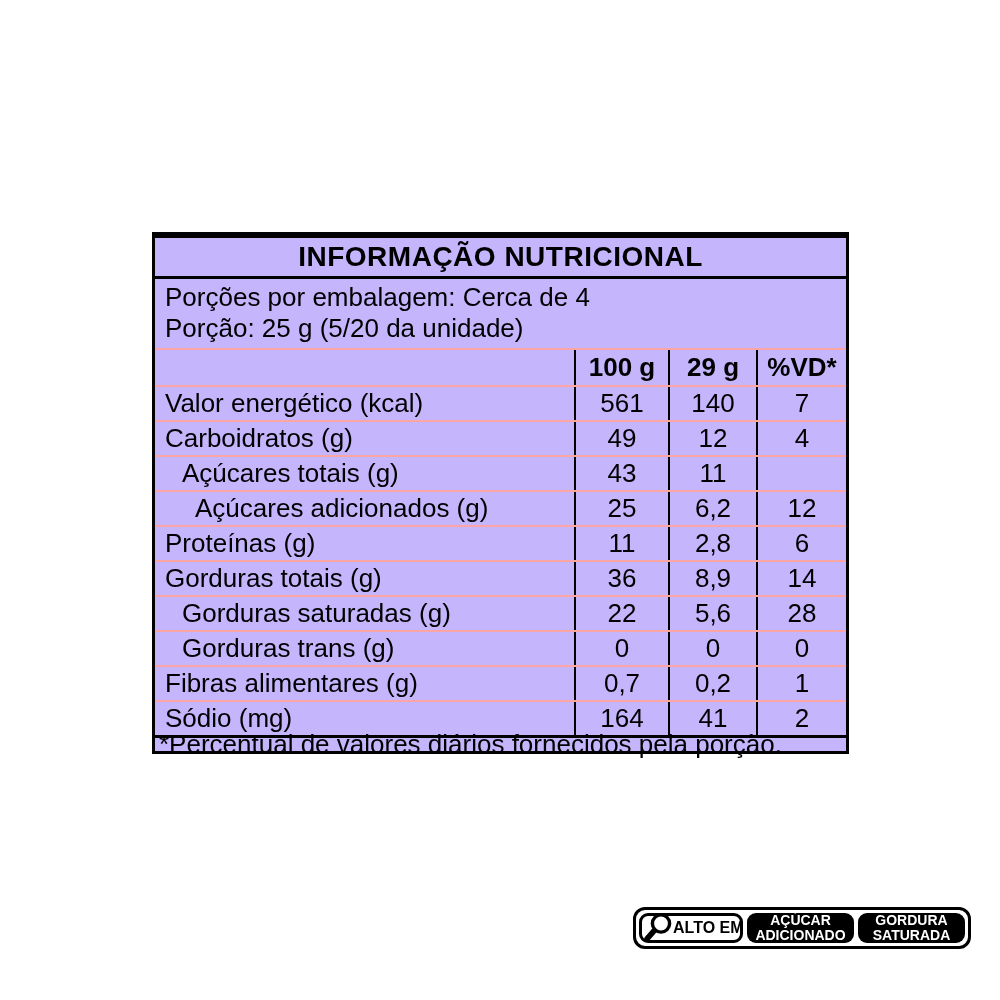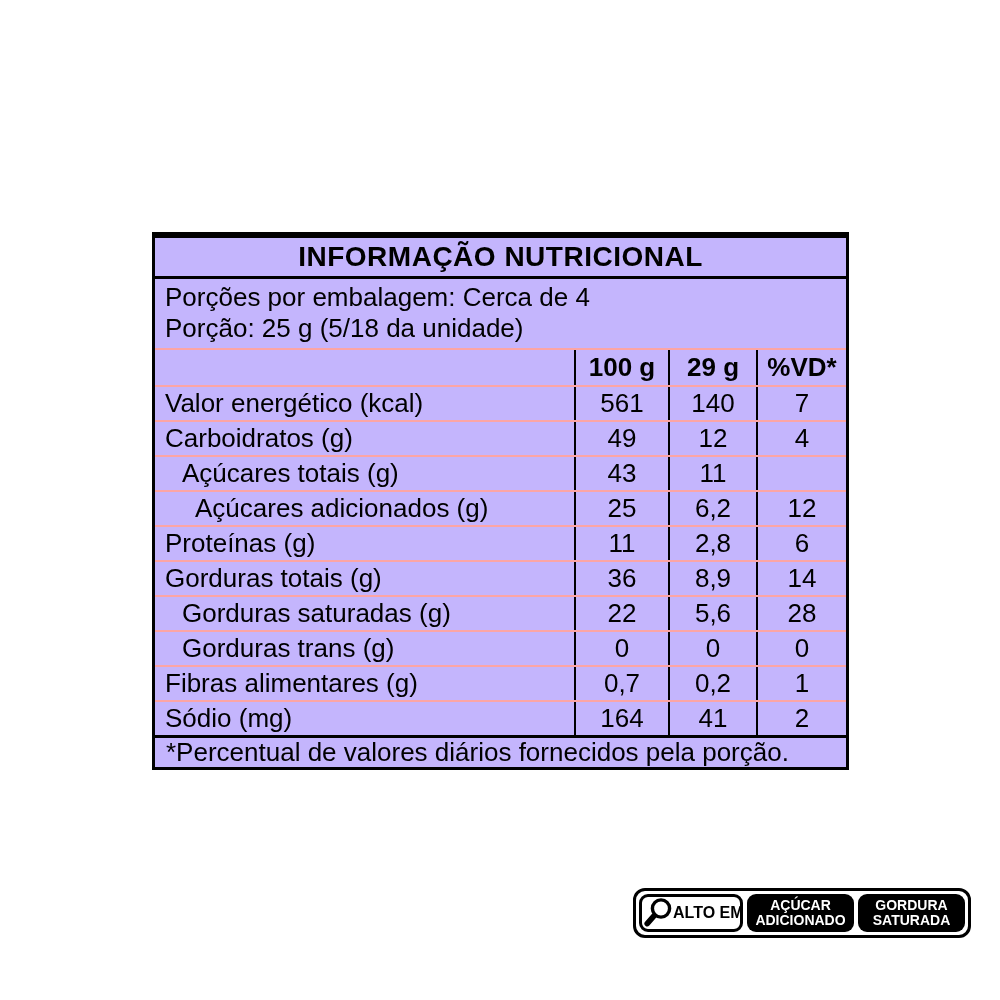--- a/index.html
+++ b/index.html
@@ -22,24 +22,24 @@
   }
   .serving-row{padding:3px 10px 4px 10px;}
   .serving-row div{line-height:31px;}
   .hdr .cell{font-weight:bold;height:35px;}
   .cell{display:flex;align-items:center;box-sizing:border-box;}
   .lcell{padding-left:10px;justify-content:flex-start;}
   .lcell.ind1{padding-left:27px;}
   .lcell.ind2{padding-left:40px;text-align:right;}
   .vcell{border-left:2px solid #000;justify-content:center;text-align:center;}
   .drow .cell{height:33px;}
-  .foot-row{height:32px;display:flex;align-items:center;padding-left:11px;box-sizing:border-box;}
+  .foot-row{height:16px;display:flex;align-items:center;padding-left:4px;box-sizing:border-box;}
   
   .seal{
-    position:absolute;left:633px;top:888px;width:338px;height:50px;
+    position:absolute;left:633px;top:907px;width:338px;height:42px;
     box-sizing:border-box;border:3px solid #000;border-radius:12px;
     background:#fff;display:flex;align-items:stretch;gap:4px;padding:3px;
   }
   .pill{border-radius:9px;display:flex;align-items:center;justify-content:center;box-sizing:border-box;}
   .pill-altoem{
     background:#fff;border:3px solid #000;width:104px;flex:none;
     font-weight:bold;font-size:16px;padding-left:2px;justify-content:flex-start;
   }
   .pill-altoem .altoem-text{margin-left:-3px;letter-spacing:0;white-space:nowrap;}
   .pill-black{
@@ -50,21 +50,21 @@
 </style>
 </head>
 <body>
 
 <div class="ntable">
 
   <div class="full title-row no-top">INFORMAÇÃO NUTRICIONAL</div>
 
   <div class="full serving-row">
     <div>Porções por embalagem: Cerca de 4</div>
-    <div>Porção: 25 g (5/18 da unidade)</div>
+    <div>Porção: 25 g (5/20 da unidade)</div>
   </div>
 
   <div class="row hdr">
     <div class="cell lcell"></div>
     <div class="cell vcell">100 g</div>
     <div class="cell vcell">29 g</div>
     <div class="cell vcell">%VD*</div>
   </div>
 
   <div class="row drow">

